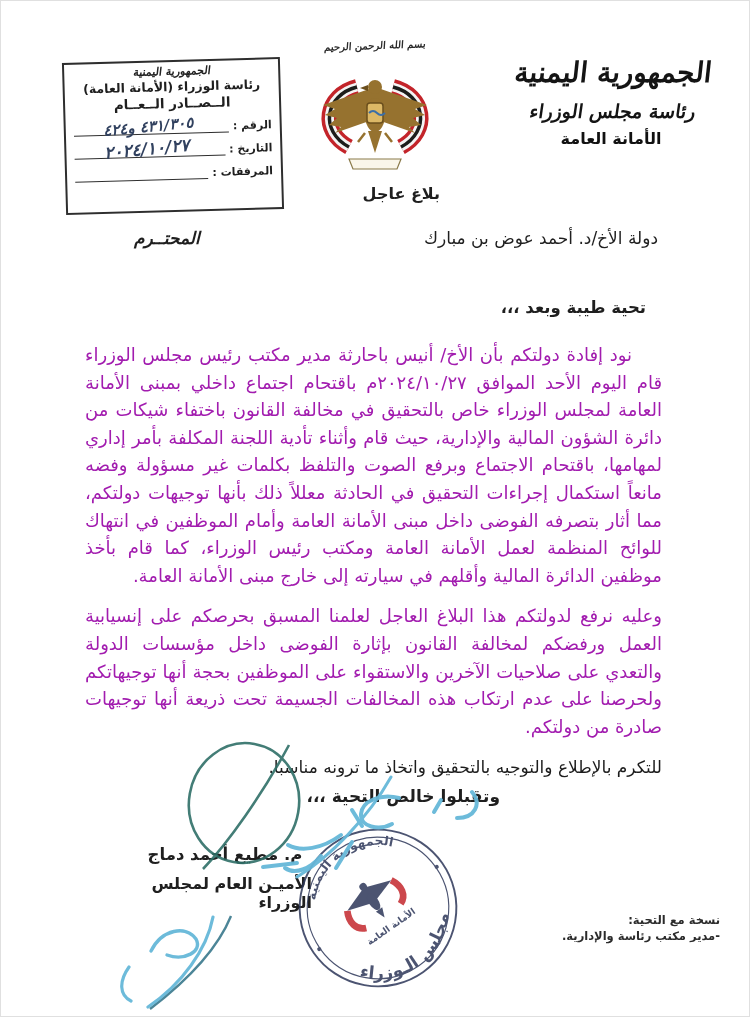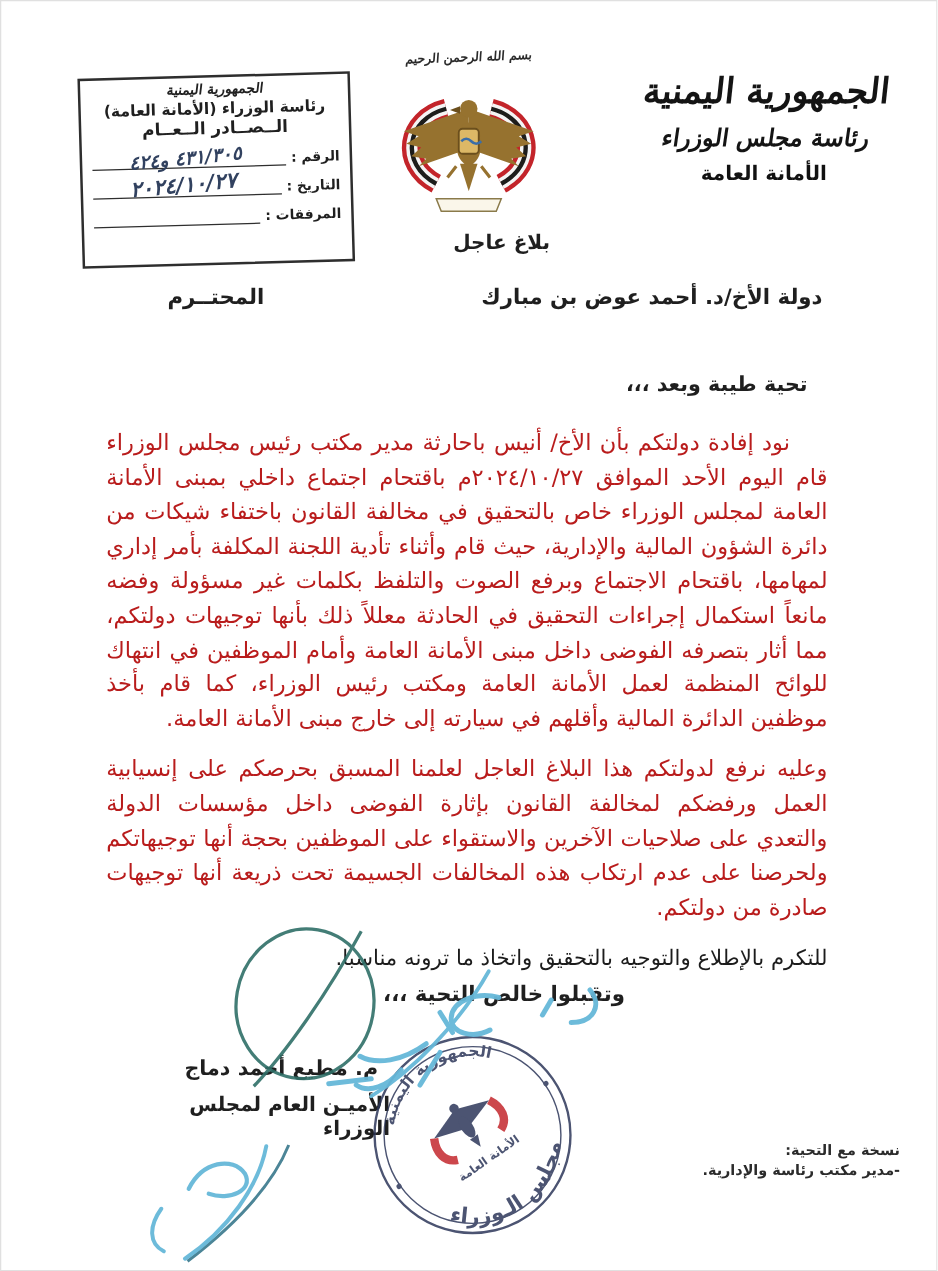--- a/index.html
+++ b/index.html
@@ -32,27 +32,27 @@
   
   .letterhead{position:absolute;right:14px;top:50px;width:250px;text-align:center;direction:rtl;}
   .lh1{font-family:"DejaVu Serif",serif;font-style:italic;font-weight:bold;
     font-size:28px;transform:skewX(8deg);line-height:46px;color:#141414;}
   .lh2{font-family:"DejaVu Serif",serif;font-style:italic;font-weight:bold;
     font-size:19px;transform:skewX(6deg);line-height:30px;color:#141414;}
   .lh3{font-size:16px;font-weight:bold;letter-spacing:4px;line-height:26px;color:#111;}
   
   .urgent{position:absolute;left:320px;top:184px;width:120px;text-align:right;
     font-size:16px;font-weight:bold;direction:rtl;}
-  .addr-name{position:absolute;right:92px;top:228px;font-size:17px;font-weight:bold;direction:rtl;}
-  .honorific{position:absolute;left:134px;top:228px;font-size:17px;font-weight:bold;direction:rtl;}
+  .addr-name{position:absolute;right:92px;top:228px;font-size:17px;font-weight:normal;direction:rtl;}
+  .honorific{position:absolute;left:134px;top:228px;font-size:17px;font-weight:bold;direction:rtl;font-style:italic;}
   .addr-title{position:absolute;right:92px;top:263px;font-size:17px;font-weight:bold;direction:rtl;}
   .greeting{position:absolute;right:104px;top:298px;font-size:16.5px;font-weight:bold;direction:rtl;}
   
   .body-text{position:absolute;left:85px;right:88px;top:341px;direction:rtl;
-    font-size:18px;line-height:27.6px;text-align:justify;color:#b91c1c;}
+    font-size:18px;line-height:27.6px;text-align:justify;color:#a21caf;}
   .body-text p{margin:0 0 13px 0;}
   .body-text p.indent{text-indent:30px;}
   .closing{position:absolute;right:88px;top:757px;font-size:17px;direction:rtl;color:#1c1c1c;}
   .salutation{position:absolute;right:250px;top:786px;font-size:17px;font-weight:bold;direction:rtl;}
   
   .sig-name{position:absolute;left:140px;top:845px;width:170px;text-align:center;
     font-size:16.5px;font-weight:bold;direction:rtl;}
   .sig-title{position:absolute;left:112px;top:874px;width:200px;text-align:right;
     font-size:16px;font-weight:bold;direction:rtl;}
   

